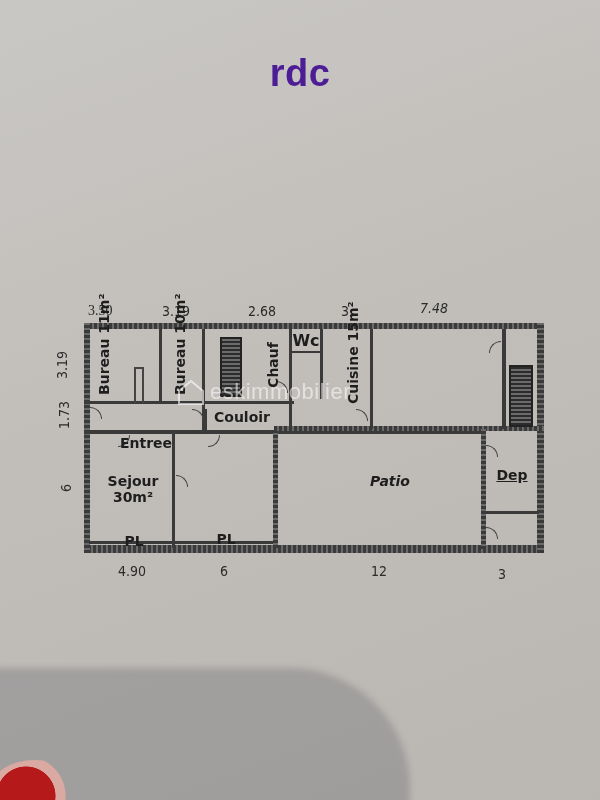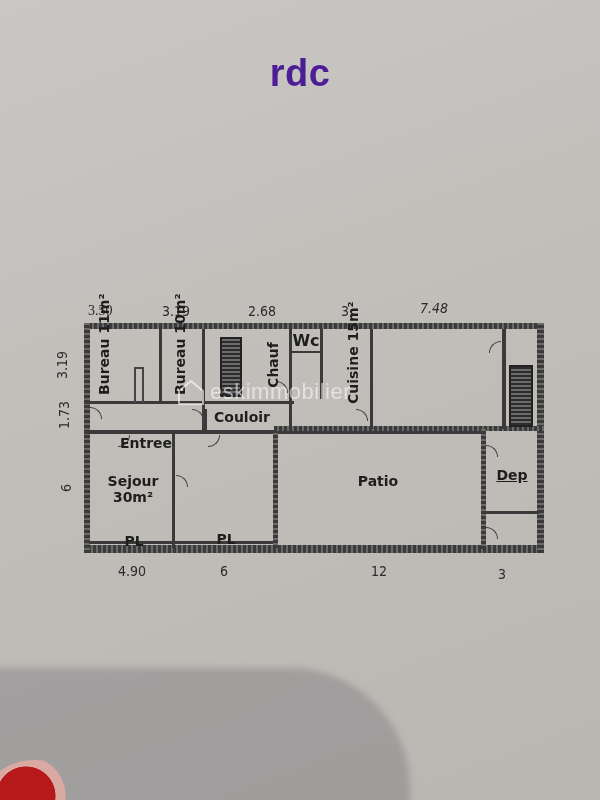--- a/index.html
+++ b/index.html
@@ -146,21 +146,21 @@
   <div class="room-label" style="left:6px;top:86px;width:112px;margin-top:26px;">
     <div>Entree</div>
   </div>
   <div class="room-label" style="left:122px;top:86px;width:72px;">
     <div>Couloir</div>
   </div>
   <div class="room-label" style="left:8px;top:150px;width:82px;">
     <div>Sejour</div>
     <div>30m²</div>
   </div>
-  <div class="room-label" style="left:194px;top:150px;width:200px;">
+  <div class="room-label" style="left:206px;top:150px;width:200px;font-style:italic;">
     <div>Patio</div>
   </div>
   <div class="room-label" style="left:402px;top:144px;width:52px;text-decoration:underline;">
     <div>Dep</div>
   </div>
   <div class="room-label" style="left:30px;top:210px;width:40px;">PL</div>
   <div class="room-label" style="left:122px;top:208px;width:40px;">PL</div>
 </div>
 
 <div class="watermark">

